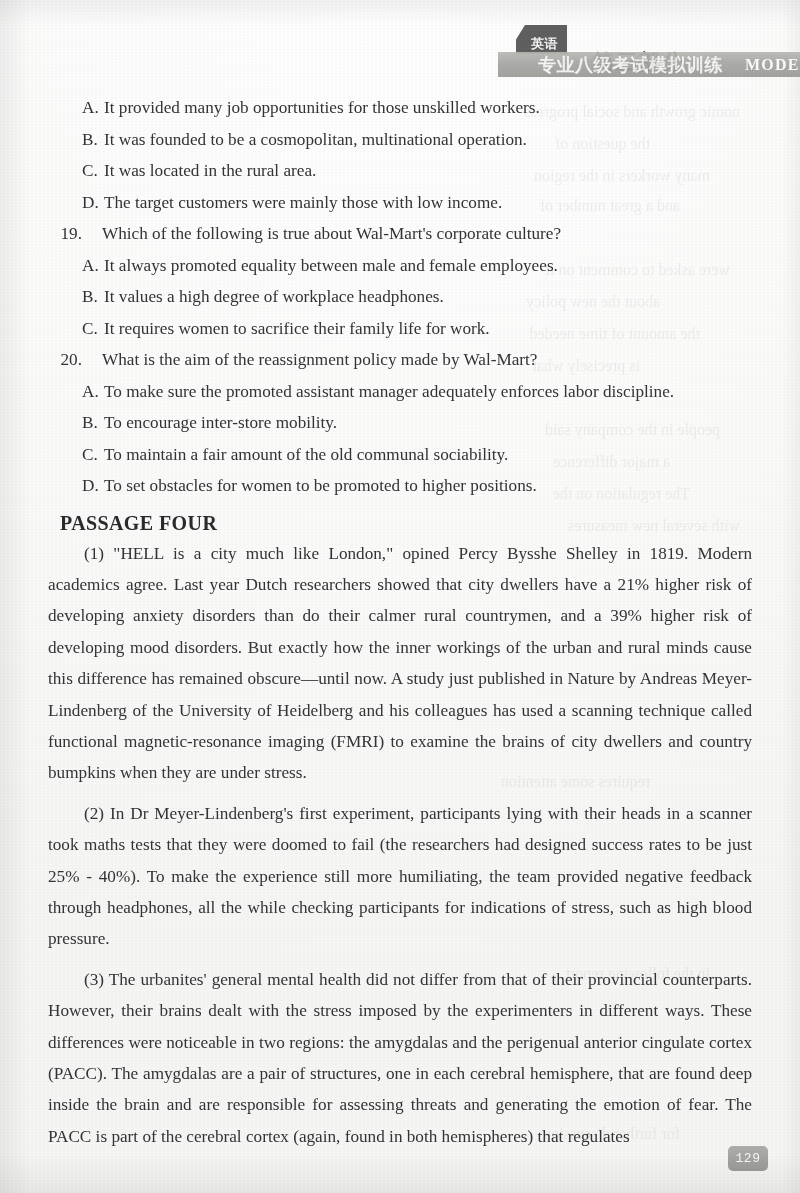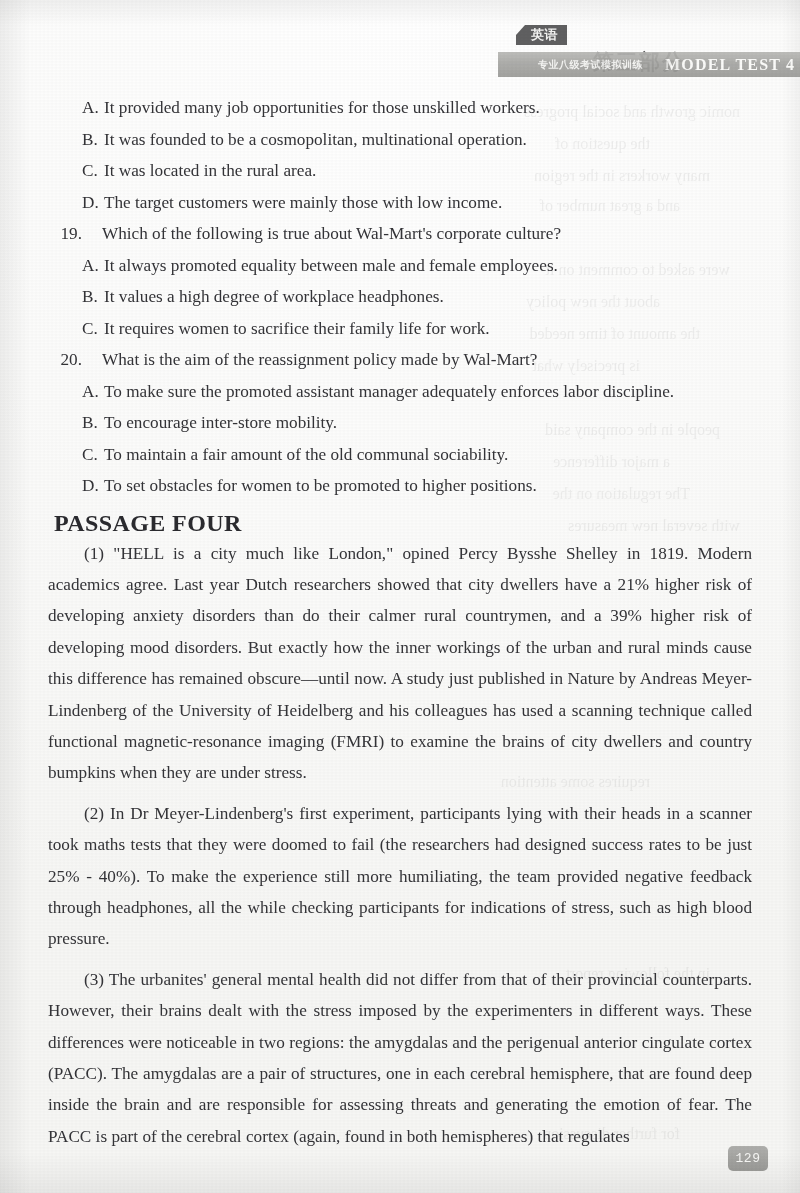--- a/index.html
+++ b/index.html
@@ -62,21 +62,21 @@
     right: 0;
     height: 26px;
     display: flex;
     align-items: center;
   }
   .subject-tag {
     position: absolute;
     left: 46px;
     top: 1px;
     height: 20px;
-    padding: 0 9px 0 15px;
+    padding: 9px 9px 0 15px;
     display: flex;
     align-items: center;
     background: #4a4a4c;
     color: #f2f2f0;
     font-family: "DejaVu Sans", sans-serif;
     font-size: 13px;
     font-weight: bold;
     letter-spacing: .5px;
     clip-path: polygon(9px 0, 100% 0, 100% 100%, 0 100%, 0 50%);
     opacity: .88;
@@ -100,21 +100,21 @@
     right: 0;
     height: 25px;
     background: linear-gradient(to bottom, #b9b9b6 0%, #a6a6a3 45%, #9b9b98 100%);
     opacity: .92;
     display: flex;
     align-items: center;
   }
   .hdr-bar-cn {
     margin-left: 40px;
     font-family: "DejaVu Sans", sans-serif;
-    font-size: 10px;
+    font-size: 18px;
     font-weight: bold;
     color: #f4f4f2;
     letter-spacing: .5px;
     white-space: nowrap;
   }
   .hdr-bar-en {
     margin-left: 22px;
     font-family: "Liberation Serif", serif;
     font-size: 16px;
     font-weight: bold;
@@ -145,22 +145,22 @@
   }
   .opt-line {
     padding-left: 34px;
   }
   .opt-letter {
     display: inline-block;
     width: 22px;
   }
 
   h2.passage-title {
-    margin: 6px 0 0 6px;
-    font-size: 24px;
+    margin: 6px 0 0 12px;
+    font-size: 20px;
     font-weight: bold;
     letter-spacing: .4px;
     color: #2b2b2f;
     line-height: 30px;
   }
 
   p.para {
     margin: 0;
     font-size: 17.2px;
     line-height: 31.4px;

